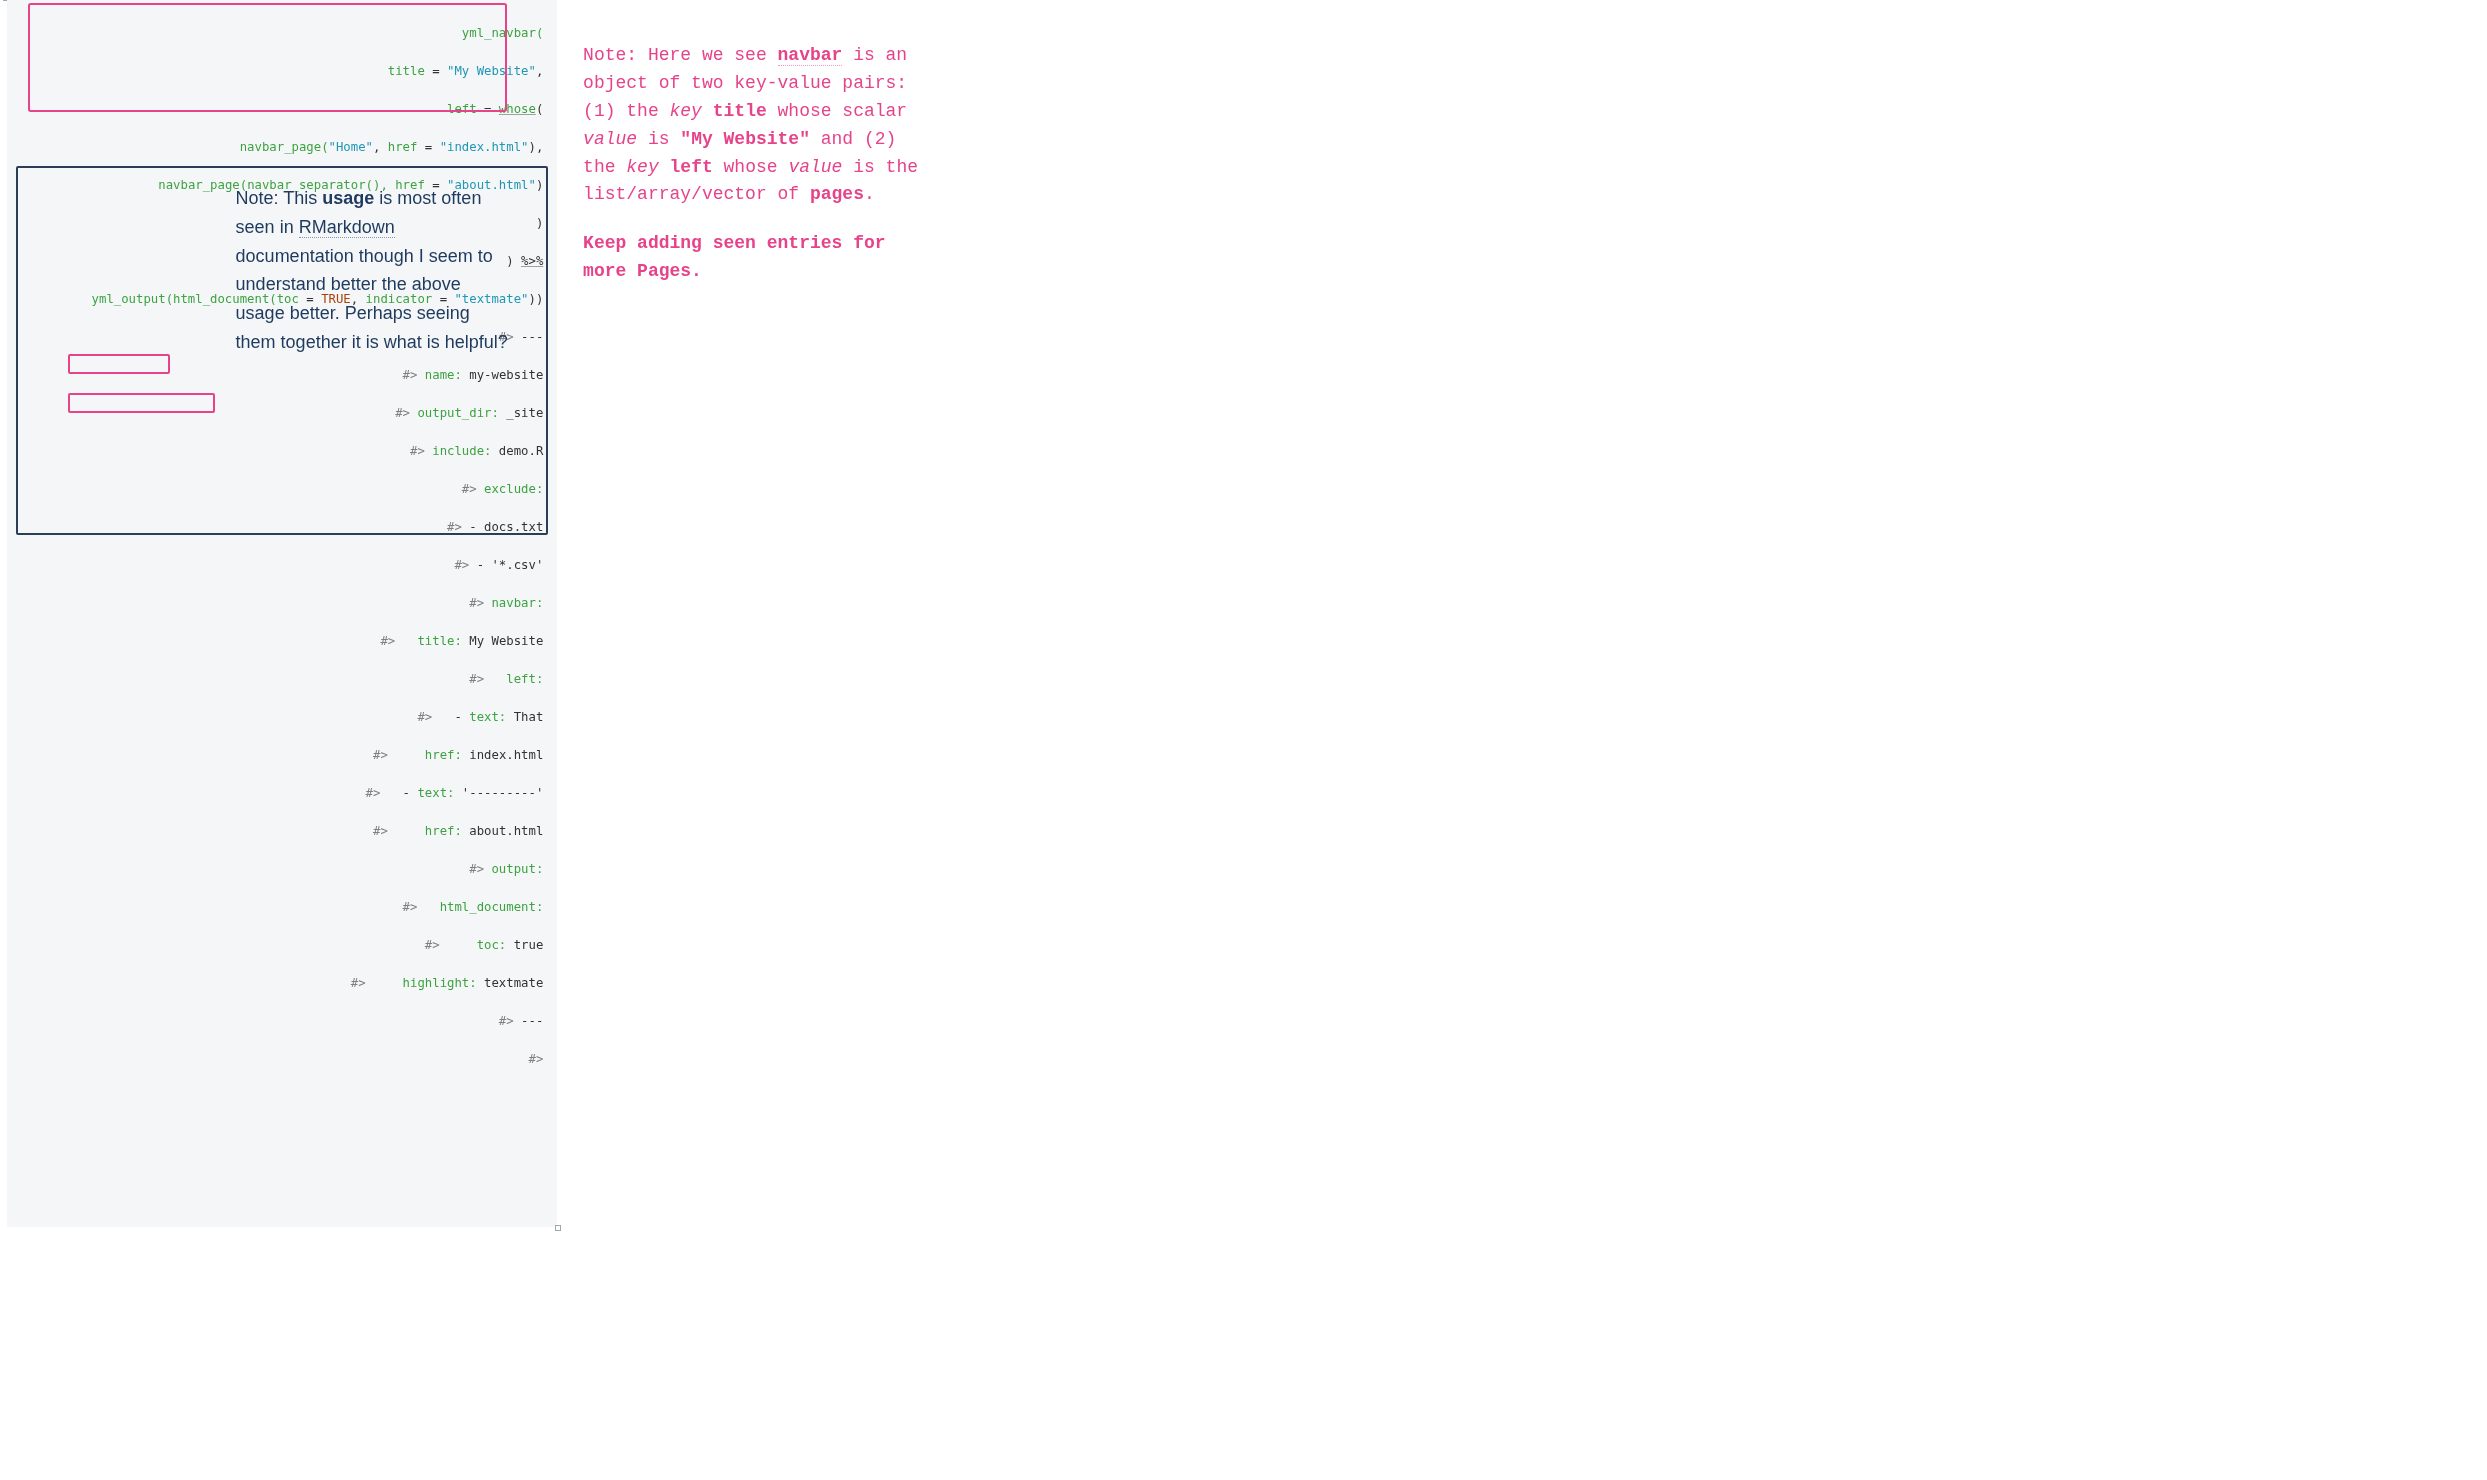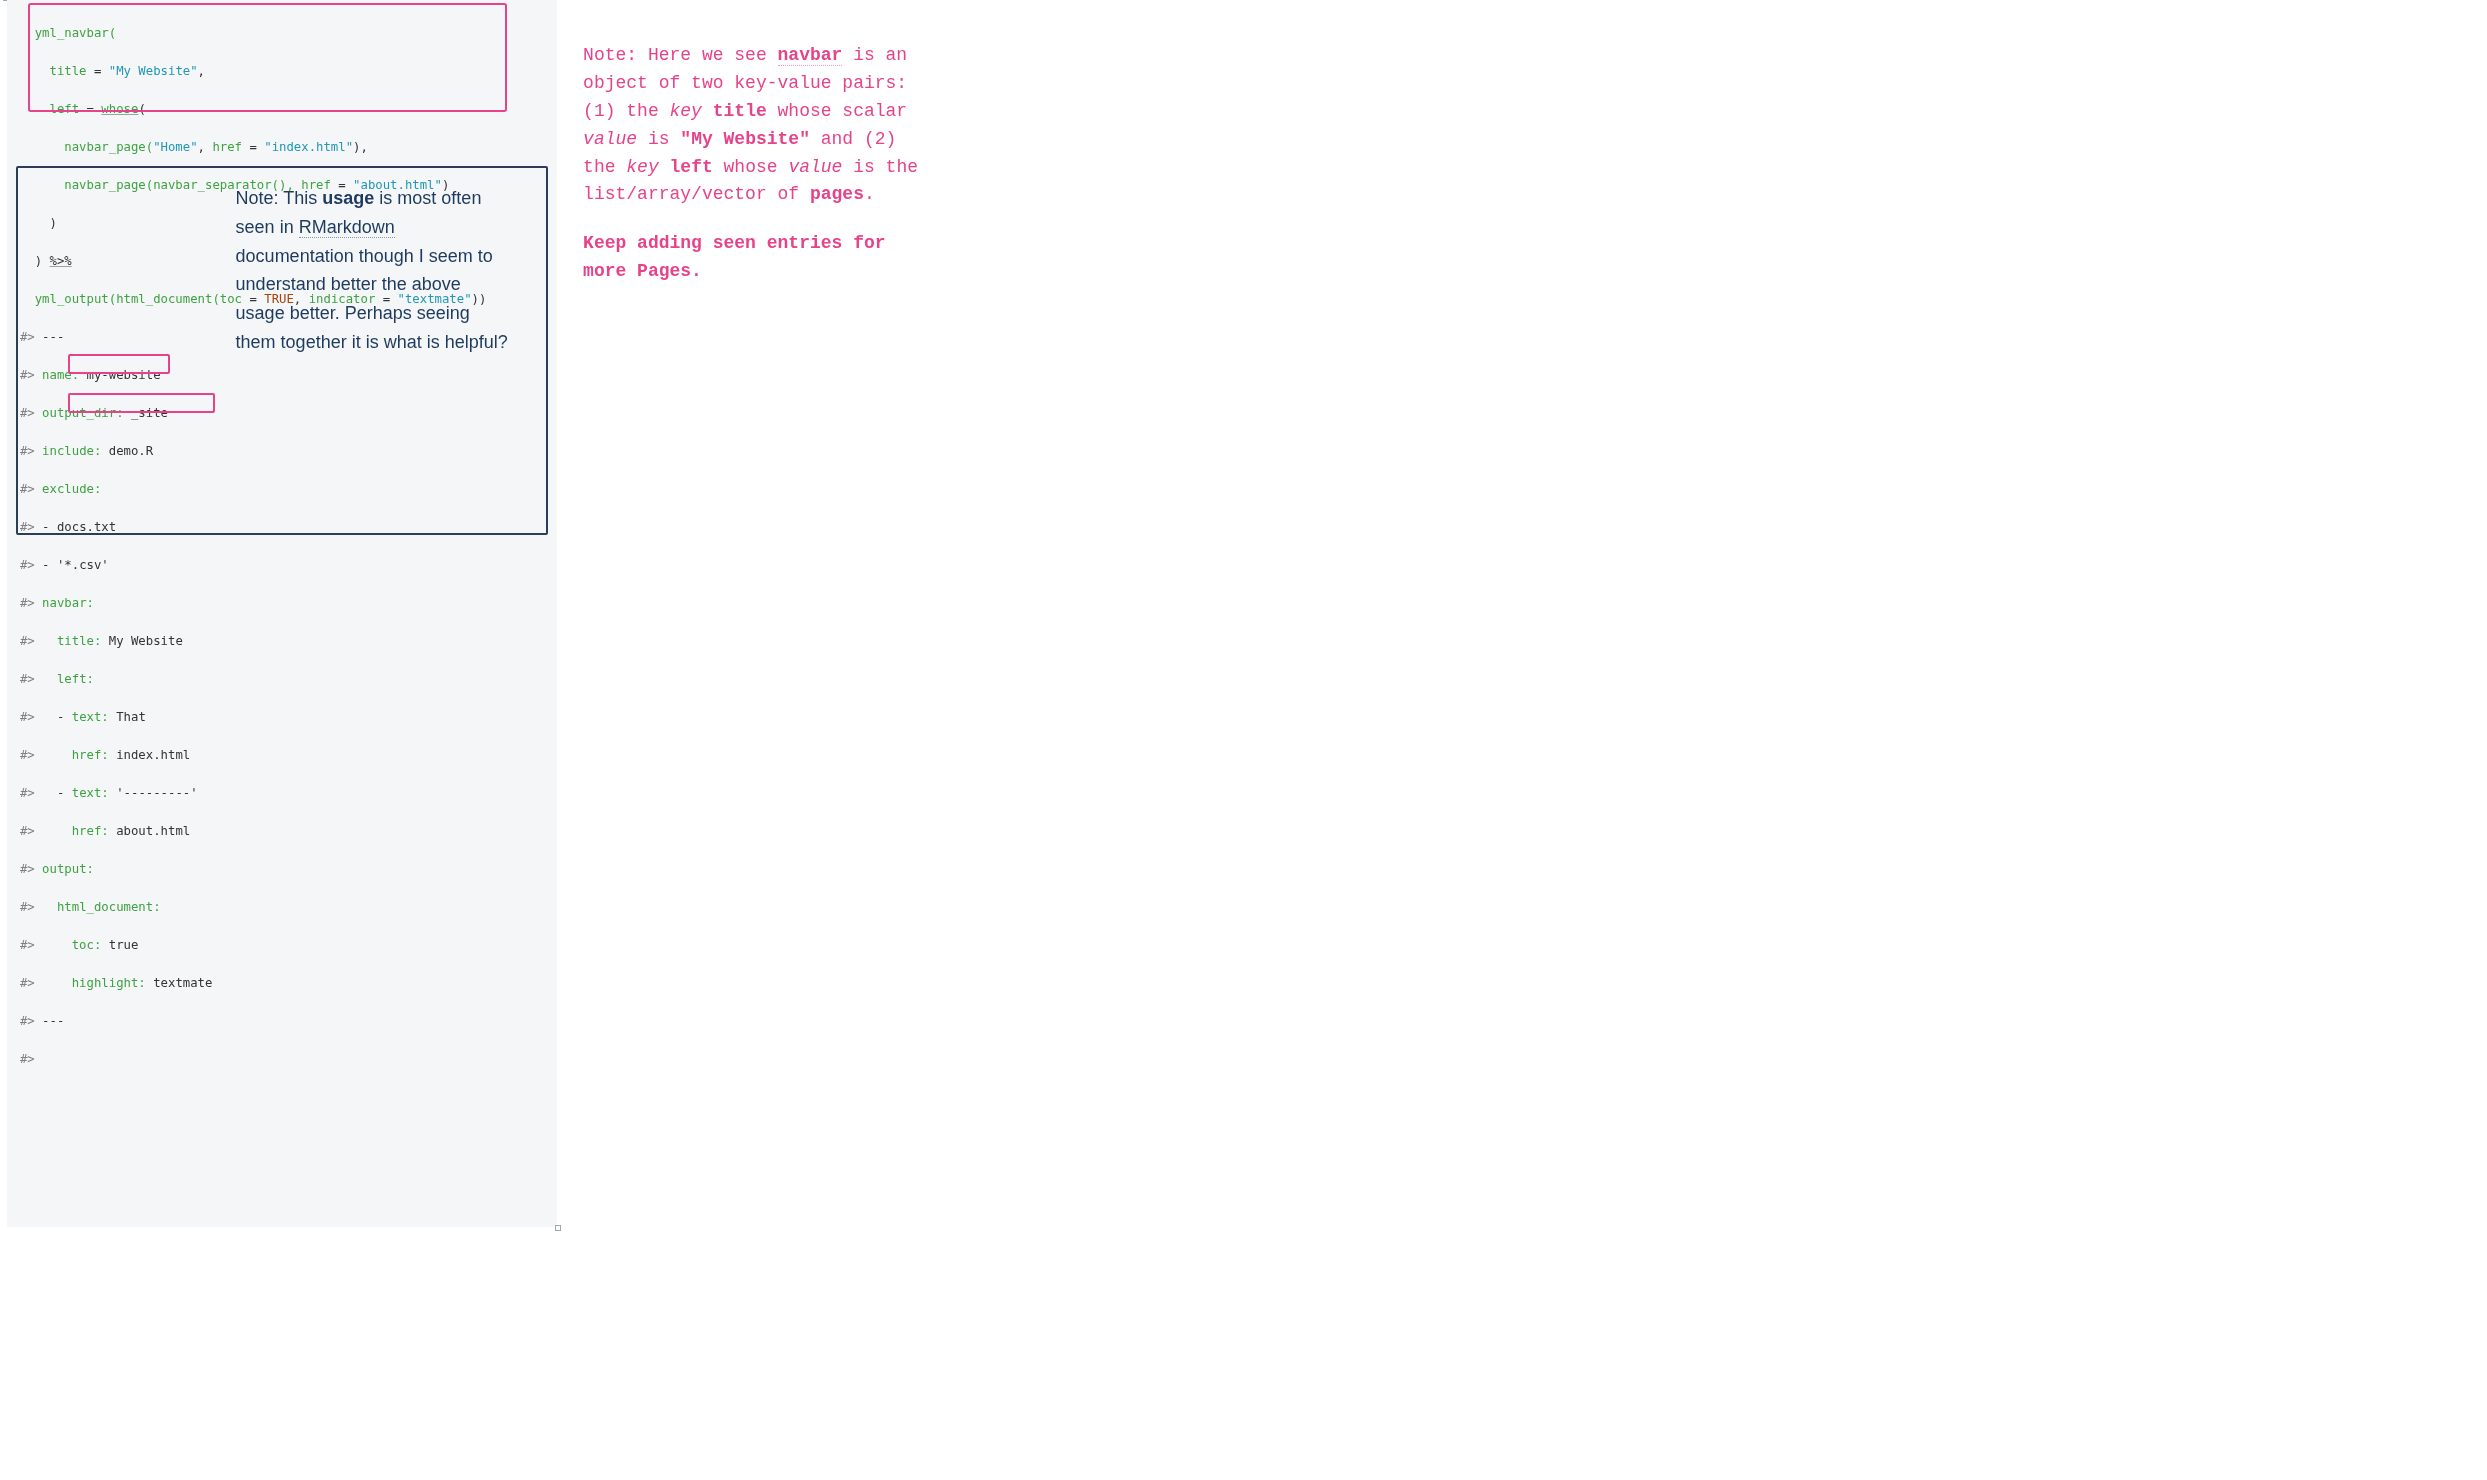--- a/index.html
+++ b/index.html
@@ -33,21 +33,21 @@
     position: relative;
     background: var(--code-bg);
     width: 550px;
     padding: 5.3px 0 5.3px 0;
     font-family: "Menlo", "Consolas", monospace;
     font-size: 12.3px;
     line-height: 19px;
     color: #333;
     white-space: pre;
   }
-  .code-line { padding: 0 13.3px; }
+  .code-line { padding: 0 13.3px; text-align: right; }
   
   .fn { color: var(--green); }
   .str { color: var(--str-aqua); }
   .kw { color: var(--keyword); }
   .ul { text-decoration: underline; text-decoration-color: rgba(0,0,0,0.35); }
   .pipe { text-decoration: underline; text-decoration-color: rgba(0,0,0,0.35); }
   .c { color: var(--comment); }
   .key-green { color: var(--green); }
 
   

